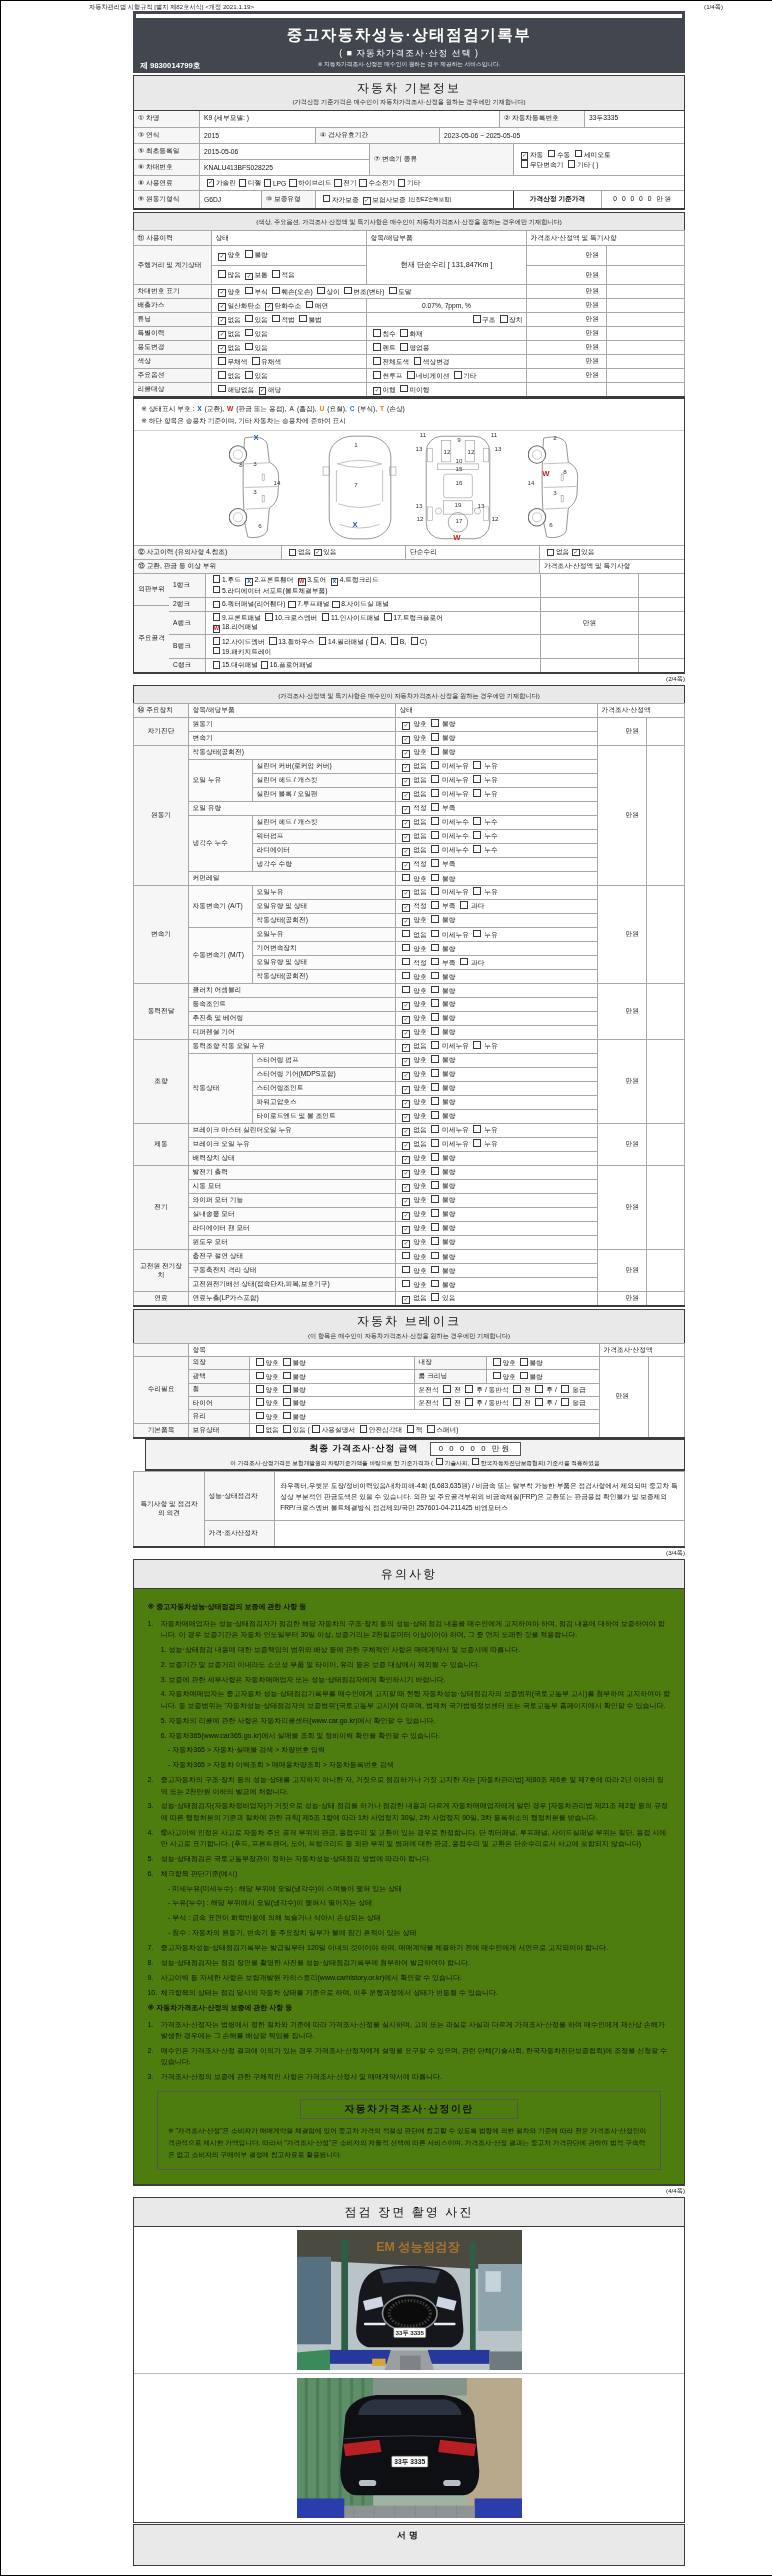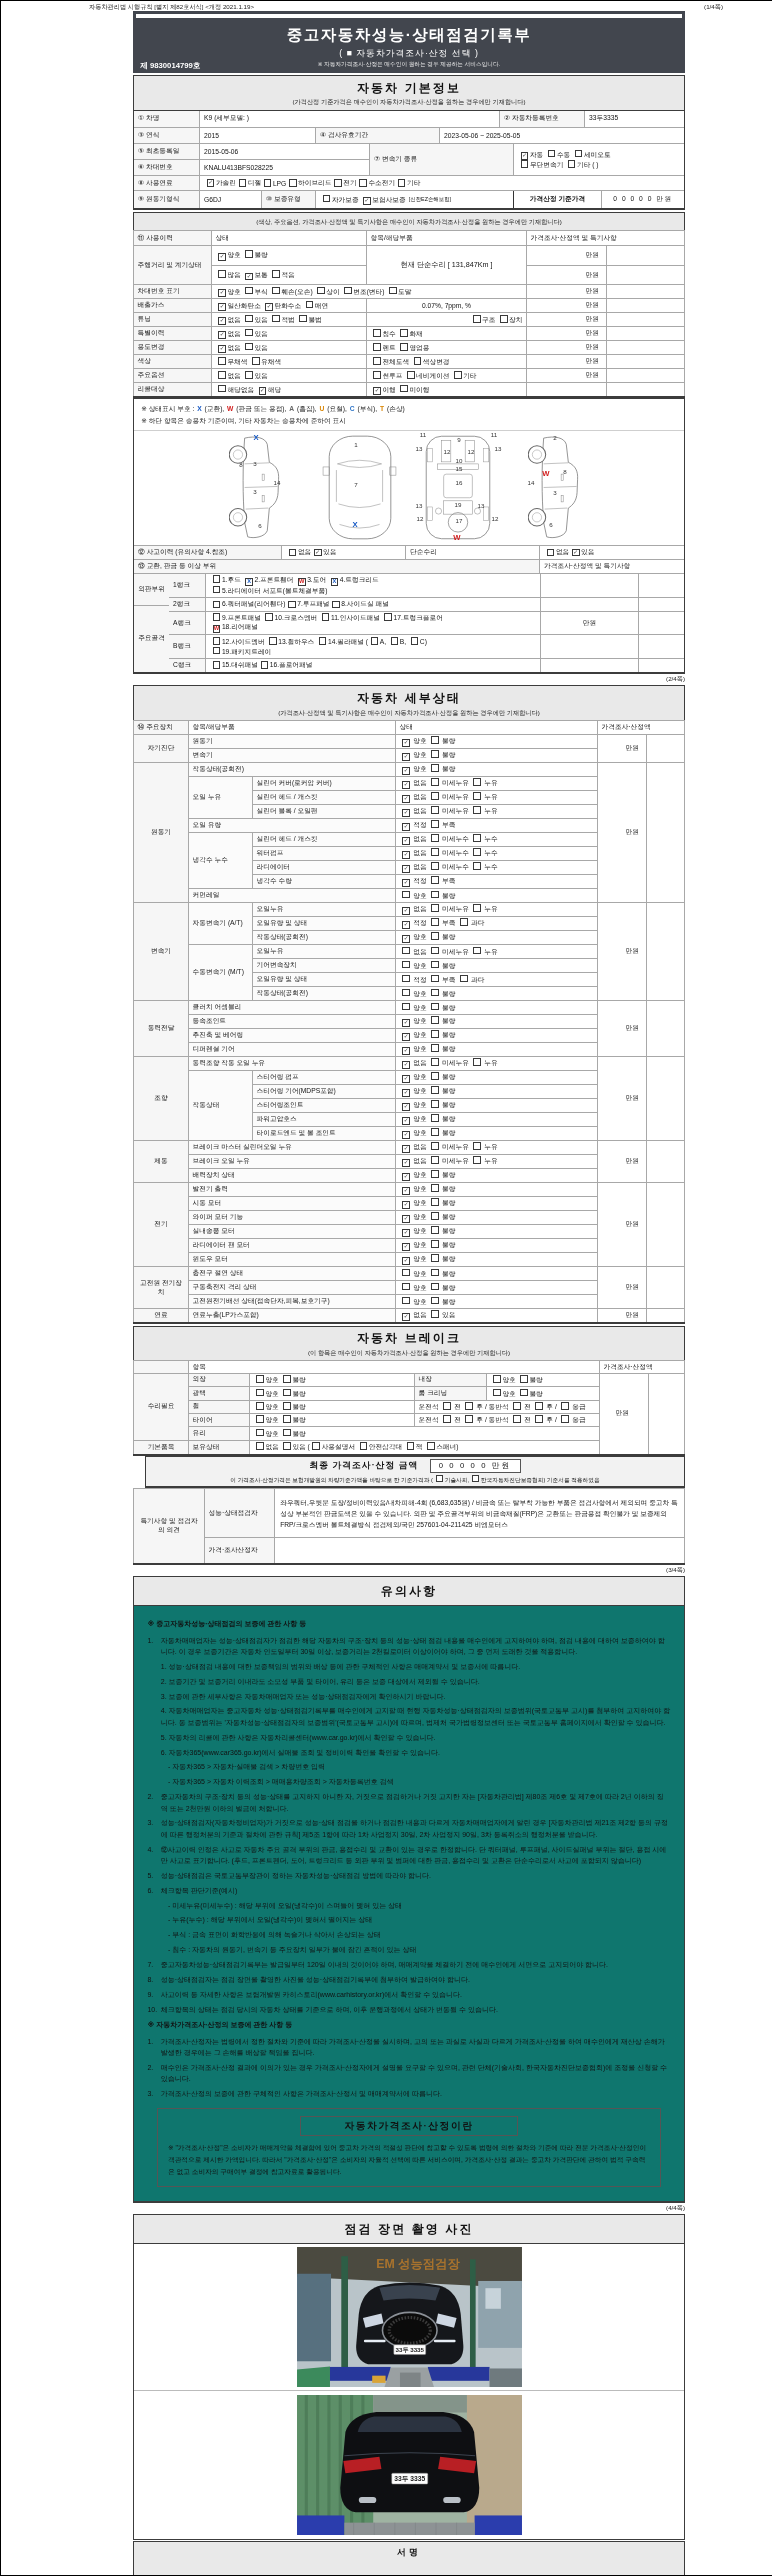--- a/index.html
+++ b/index.html
@@ -12,21 +12,21 @@
   
   .dark{background:#42464e;color:#fff;height:62px;position:relative;text-align:center;}
   .dark .stripe{position:absolute;top:2.6px;left:2.6px;right:2.6px;height:4.1px;background:#fff;}
   .dark .t{padding-top:14px;font-size:15.5px;font-weight:bold;letter-spacing:1.5px;}
   .dark .s{font-size:8.8px;margin-top:1.5px;letter-spacing:1px;}
   .dark .n{font-size:5.7px;margin-top:1.5px;color:#eee;}
   .dark .doc{position:absolute;left:7.2px;bottom:2.1px;font-size:7.7px;font-weight:bold;}
   
   .sech{border:1px solid #3c3c3c;border-bottom:none;background:#e9e9e9;text-align:center;
         padding:3.6px 0 2.6px;margin-top:2.1px;}
-  .sech .t{font-size:12px;font-weight:bold;letter-spacing:2.1px;}
+  .sech .t{font-size:12px;font-weight:normal;letter-spacing:2.1px;}
   .sech .s{font-size:6.2px;margin-top:1.5px;color:#222;}
   
   .ftab{border:1px solid #3c3c3c;border-bottom-width:2.1px;font-size:6.7px;background:#fff;}
   .fr{display:flex;border-top:0.5px solid #a8a8a8;}
   .fr:first-child{border-top:none;}
   .fc{border-left:0.5px solid #a8a8a8;box-sizing:border-box;padding:2.1px 4.1px;
       display:flex;align-items:center;}
   .fc:first-child{border-left:none;}
   .lab{background:#f6f6f6;}
   
@@ -57,21 +57,21 @@
   .gcell{background:#f6f6f6;text-align:center;}
   .mcell,.scell{background:#fbfbfb;}
   
   .final{border:1px solid #3c3c3c;border-bottom-width:2.1px;background:#f2f2f2;
          text-align:center;padding:2.6px 0 2.1px;margin-left:12px;}
   .final .row{display:flex;justify-content:center;align-items:center;gap:11.3px;}
   .final .l{font-size:8.8px;font-weight:bold;letter-spacing:1px;}
   .final .v{border:1px solid #555;background:#fff;font-size:7.7px;padding:1px 8.2px;letter-spacing:2.1px;}
   .final .note{font-size:5.7px;margin-top:1.5px;}
   
-  .nbody{border:1px solid #3c3c3c;border-bottom-width:2.1px;background:#0f766e;height:598px;
+  .nbody{border:1px solid #3c3c3c;border-bottom-width:2.1px;background:#4d7c0f;height:598px;
          overflow:hidden;padding:8.2px 13.4px;box-sizing:border-box;font-size:7px;line-height:11.3px;}
   .nh{font-weight:bold;margin:4.1px 0 5.2px;}
   .ni{display:flex;margin-bottom:3.6px;}
   .ni .nn{width:13.4px;flex:none;}
   .ni .nt{flex:1;}
   .nsub{margin-left:13.4px;}
   .ndash{margin-left:20.6px;}
   .pbox{border:0.8px solid #555;margin:8.2px 9.3px 2.1px;padding:6.2px 10.3px 7.2px;}
   .pbox .bt{width:216px;margin:1px auto 6.2px;border:0.8px solid #555;text-align:center;
             font-size:9.8px;font-weight:bold;padding:3.6px 0;letter-spacing:1.5px;}
@@ -386,21 +386,20 @@
           <div class="fc" style="flex:1"></div>
         </div>
       </div>
     </div>
     <div style="border-bottom:2.1px solid #3c3c3c"></div>
   </div>
 
   <div class="pgmark">(2/4쪽)</div>
 
   <div class="sech" style="margin-top:0">
-    <div class="t">자동차 세부상태</div>
     <div class="s">(가격조사·산정액 및 특기사항은 매수인이 자동차가격조사·산정을 원하는 경우에만 기재합니다)</div>
   </div>
   <table class="tb">
     <colgroup>
         <col style="width:55px">
         <col style="width:64px">
         <col style="width:143px">
         <col style="width:202px">
         <col style="width:49px">
         <col>

